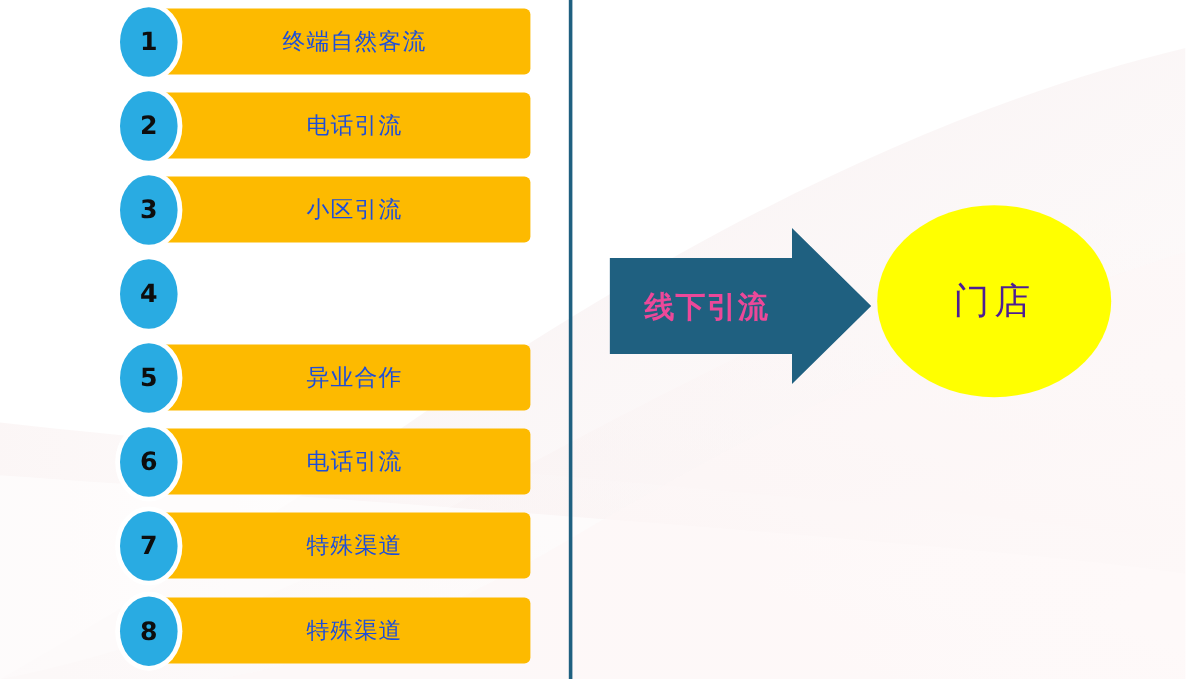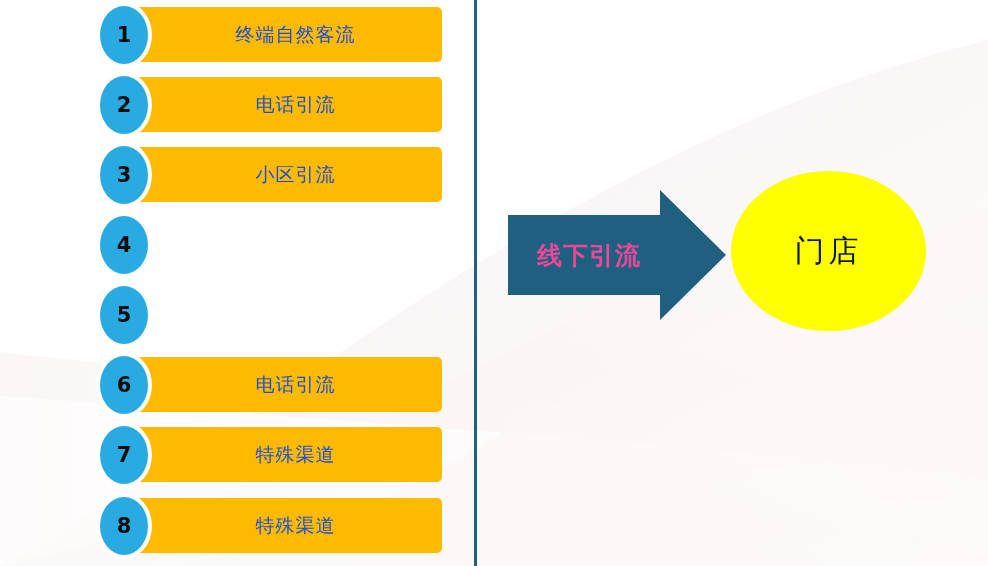--- a/index.html
+++ b/index.html
@@ -141,21 +141,21 @@
     height: 160px;
     border-radius: 50%;
     background: #FFFF00;
     display: flex;
     align-items: center;
     justify-content: center;
   }
 
   #store-label {
     font-size: 30px;
-    color: #0f172a;
+    color: #4c1d95;
     letter-spacing: 4px;
     white-space: nowrap;
   }
 </style>
 </head>
 <body>
 
 <div id="stage">
 
   <svg id="bg-swirls" viewBox="0 0 988 566" preserveAspectRatio="none">
@@ -209,20 +209,23 @@
       </div>
     </div>
 
     <div class="flow-row" style="top:216px;">
       <div class="flow-badge">
         <span class="flow-badge-num">4</span>
       </div>
     </div>
 
     <div class="flow-row" style="top:286px;">
+      <div class="flow-bar">
+        <span class="flow-bar-label">异业合作</span>
+      </div>
       <div class="flow-badge">
         <span class="flow-badge-num">5</span>
       </div>
     </div>
 
     <div class="flow-row" style="top:356px;">
       <div class="flow-bar">
         <span class="flow-bar-label">电话引流</span>
       </div>
       <div class="flow-badge">

